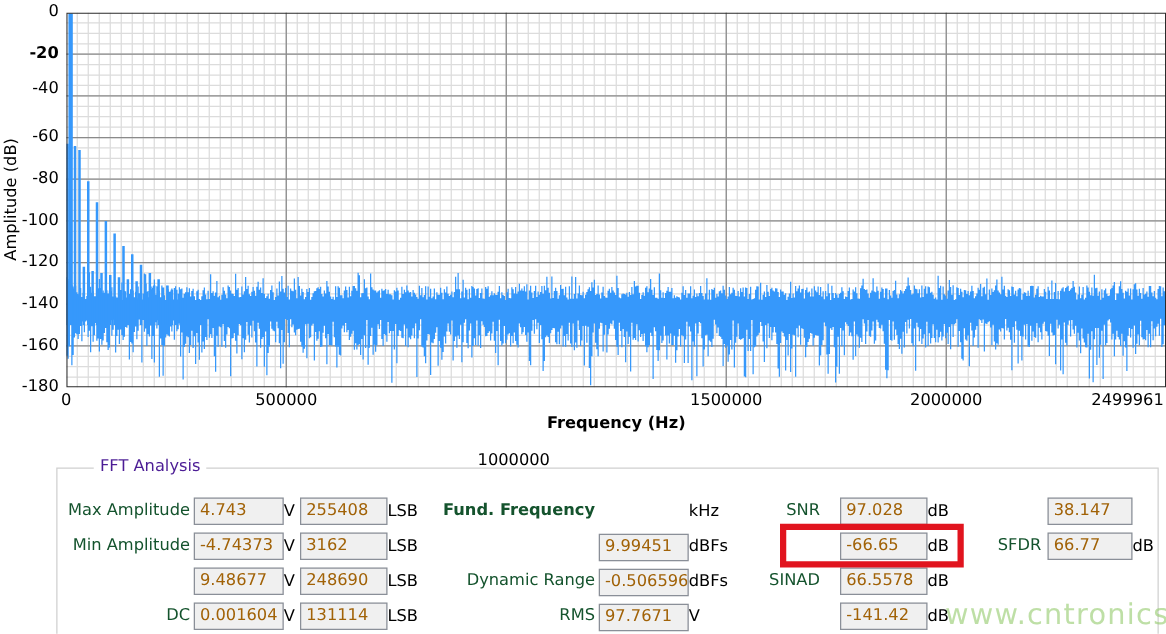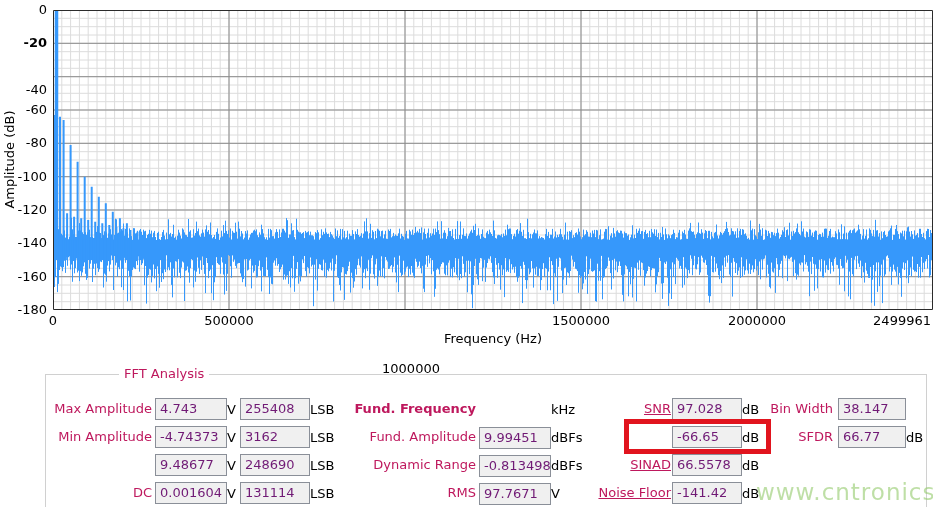--- a/index.html
+++ b/index.html
@@ -6,55 +6,55 @@
   body{font-family:"DejaVu Sans","Liberation Sans",sans-serif;background:#fff;}
   #screen{position:relative;width:933px;height:507px;overflow:hidden;background:#fff;}
 
   
   #plot-wrap{position:absolute;left:53px;top:10px;width:880px;height:300px;}
   #plot{position:absolute;left:0;top:0;}
   .y-title{position:absolute;left:-141px;top:152px;width:300px;text-align:center;
            font-size:13px;color:#000;transform:rotate(-90deg);}
   .ytick{position:absolute;left:0;width:47px;text-align:right;font-size:13px;color:#000;line-height:16px;}
   .xtick{position:absolute;top:313px;font-size:13px;color:#000;white-space:nowrap;}
-  .x-title{position:absolute;left:53px;top:331px;width:880px;text-align:center;font-size:13px;color:#000;}
+  .x-title{position:absolute;left:53px;top:331px;width:880px;text-align:center;font-size:13px;color:#000;font-weight:bold;}
 
   
   #panel{position:absolute;left:45px;top:374px;width:880px;height:140px;
          border:1px solid #d0d0d0;background:#fff;}
   .legend{position:absolute;left:75px;top:366px;background:#fff;padding:0 5px;
-          font-size:13px;color:#be185d;z-index:3;margin-left:44px;}
-  .lab{position:absolute;font-size:13px;color:#be185d;line-height:22px;text-align:right;white-space:nowrap;}
+          font-size:13px;color:#4c1d95;z-index:3;}
+  .lab{position:absolute;font-size:13px;color:#14532d;line-height:22px;text-align:right;white-space:nowrap;}
   .unit{position:absolute;font-size:13px;color:#000;line-height:24px;white-space:nowrap;}
   .box{position:absolute;width:66px;height:20px;line-height:20px;background:#f0f0f0;
-       border:1px solid #8a8f98;font-size:13px;color:#701a75;padding:0 0 0 4px;
+       border:1px solid #8a8f98;font-size:13px;color:#a16207;padding:0 0 0 4px;
        overflow:hidden;white-space:nowrap;}
   .bold{font-weight:bold;}
   .col-l-lab{left:25px;width:127px;}  .col-l-box1{left:155px;} .col-l-u1{left:227px;}
   .col-l-box2{left:240px;width:64px;} .col-l-u2{left:310px;}
   .col-m-lab{left:330px;width:146px;} .col-m-box{left:479px;margin-top:29px;} .col-m-u{left:551px;}
-  .col-r-lab{left:548px;width:123px;text-decoration:underline;} .col-r-box{left:672px;width:64px;} .col-r-u{left:742px;}
+  .col-r-lab{left:533px;width:123px;} .col-r-box{left:672px;width:64px;} .col-r-u{left:742px;}
   .col-f-lab{left:733px;width:100px;} .col-f-box{left:838px;width:62px;} .col-f-u{left:906px;}
   .r1{top:398px;} .r2{top:426px;} .r3{top:454px;} .r4{top:482px;}
 
   #thd-red{position:absolute;left:624px;top:419px;width:147px;height:35px;
            border:5px solid #e1141e;box-sizing:border-box;z-index:2;pointer-events:none;}
   #wm{position:absolute;left:756px;top:479px;font-size:23px;letter-spacing:1px;
       color:rgba(150,204,112,0.62);z-index:4;white-space:nowrap;}
 </style>
 </head>
 <body>
 
 <div id="screen">
 
   <div class="y-title">Amplitude (dB)</div>
   <div id="yticks">
       <span class="ytick" style="top: 2px;">0</span>
       <span class="ytick" style="top: 35.33px; font-weight: bold;">-20</span>
-      <span class="ytick" style="top: 82px;">-40</span>
+      <span class="ytick" style="top: 63px;">-40</span>
       <span class="ytick" style="top: 101.99px;">-60</span>
       <span class="ytick" style="top: 135.32px;">-80</span>
       <span class="ytick" style="top: 168.65px;">-100</span>
       <span class="ytick" style="top: 201.98px;">-120</span>
       <span class="ytick" style="top: 235.31px;">-140</span>
       <span class="ytick" style="top: 268.64px;">-160</span>
       <span class="ytick" style="top: 301.97px;">-180</span>
     </div>
 
   <div id="plot-wrap">
@@ -101,22 +101,21 @@
   <span class="lab col-l-lab r4">DC</span>
   <span class="box col-l-box1 r4">0.001604</span>
   <span class="unit col-l-u1 r4">V</span>
   <span class="box col-l-box2 r4">131114</span>
   <span class="unit col-l-u2 r4">LSB</span>
 
   <span class="lab col-m-lab r1 bold">Fund. Frequency</span>
   <span class="box col-m-box r1">9.99451</span>
   <span class="unit col-m-u r1">kHz</span>
 
-  <span class="lab col-m-lab r2">Fund. Amplitude</span>
-  <span class="box col-m-box r2">-0.813498</span>
+  <span class="box col-m-box r2">-0.506596</span>
   <span class="unit col-m-u r2">dBFs</span>
 
   <span class="lab col-m-lab r3">Dynamic Range</span>
   <span class="box col-m-box r3">97.7671</span>
   <span class="unit col-m-u r3">dBFs</span>
 
   <span class="lab col-m-lab r4">RMS</span>
   <span class="box col-m-box r4">6.70715</span>
   <span class="unit col-m-u r4">V</span>
 
@@ -125,25 +124,23 @@
   <span class="unit col-r-u r1">dB</span>
 
   <span class="box col-r-box r2">-66.65</span>
   <span class="unit col-r-u r2">dB</span>
   <div id="thd-red"></div>
 
   <span class="lab col-r-lab r3">SINAD</span>
   <span class="box col-r-box r3">66.5578</span>
   <span class="unit col-r-u r3">dB</span>
 
-  <span class="lab col-r-lab r4">Noise Floor</span>
   <span class="box col-r-box r4">-141.42</span>
   <span class="unit col-r-u r4">dB</span>
 
-  <span class="lab col-f-lab r1">Bin Width</span>
   <span class="box col-f-box r1">38.147</span>
 
   <span class="lab col-f-lab r2">SFDR</span>
   <span class="box col-f-box r2">66.77</span>
   <span class="unit col-f-u r2">dB</span>
 
   <div id="wm">www.cntronics.com</div>
 </div>
 
 </body></html>

